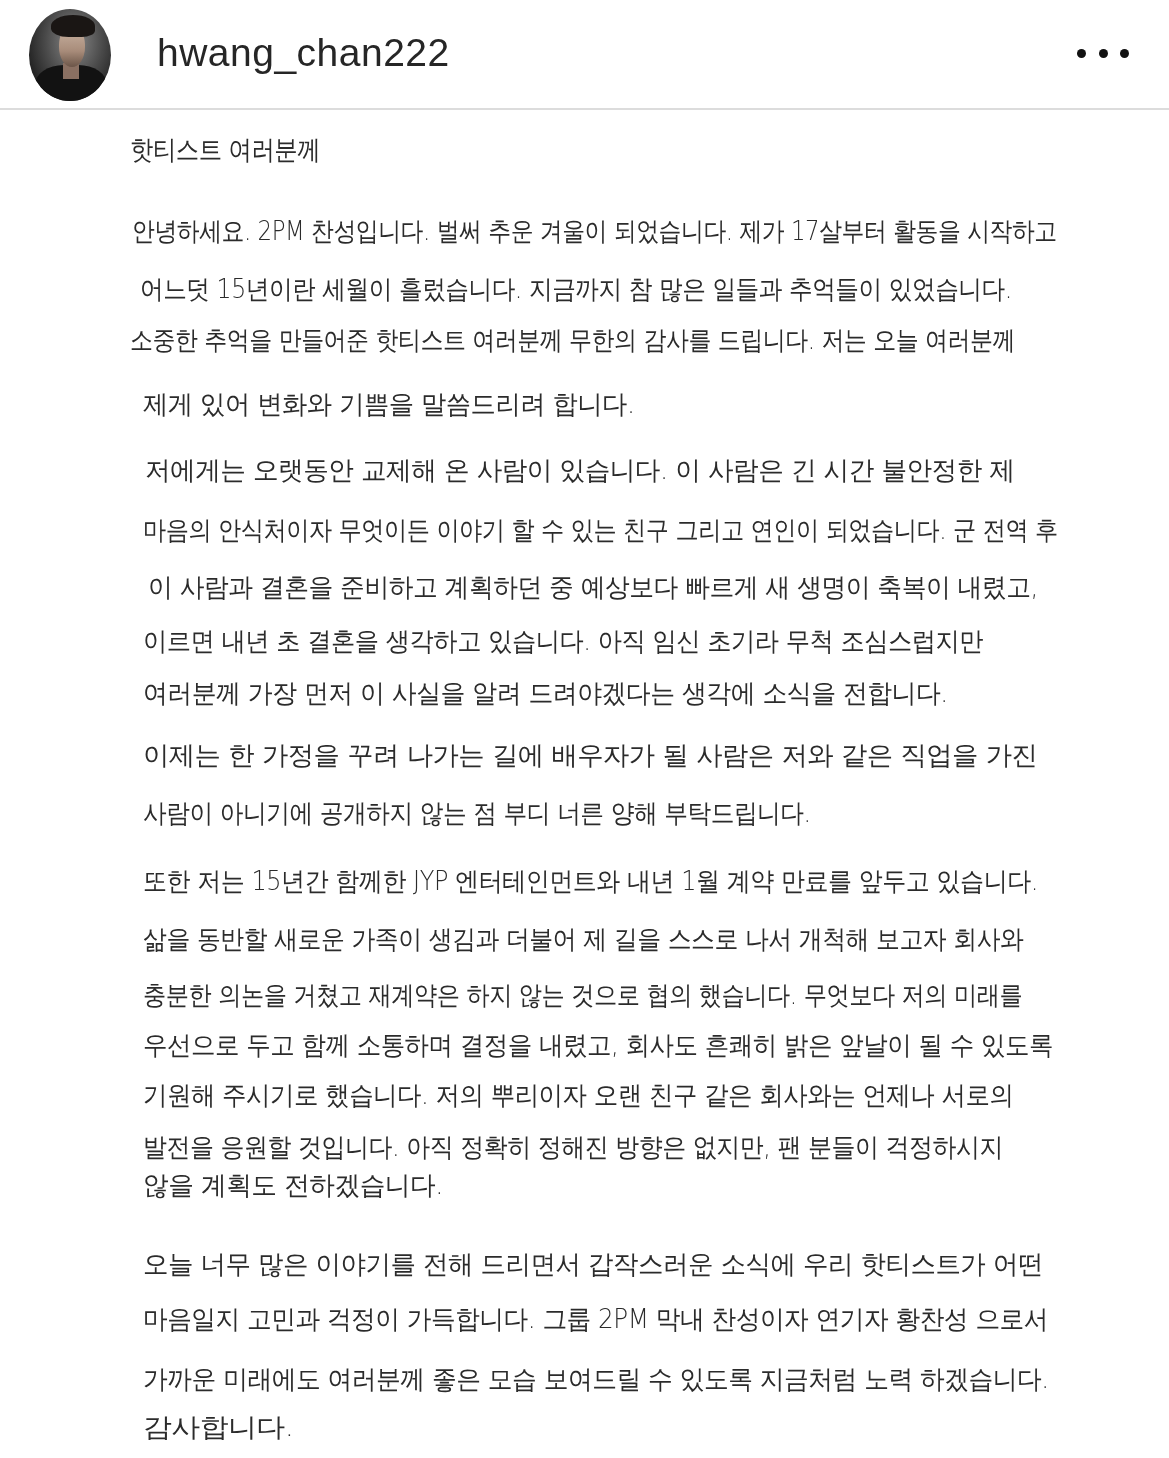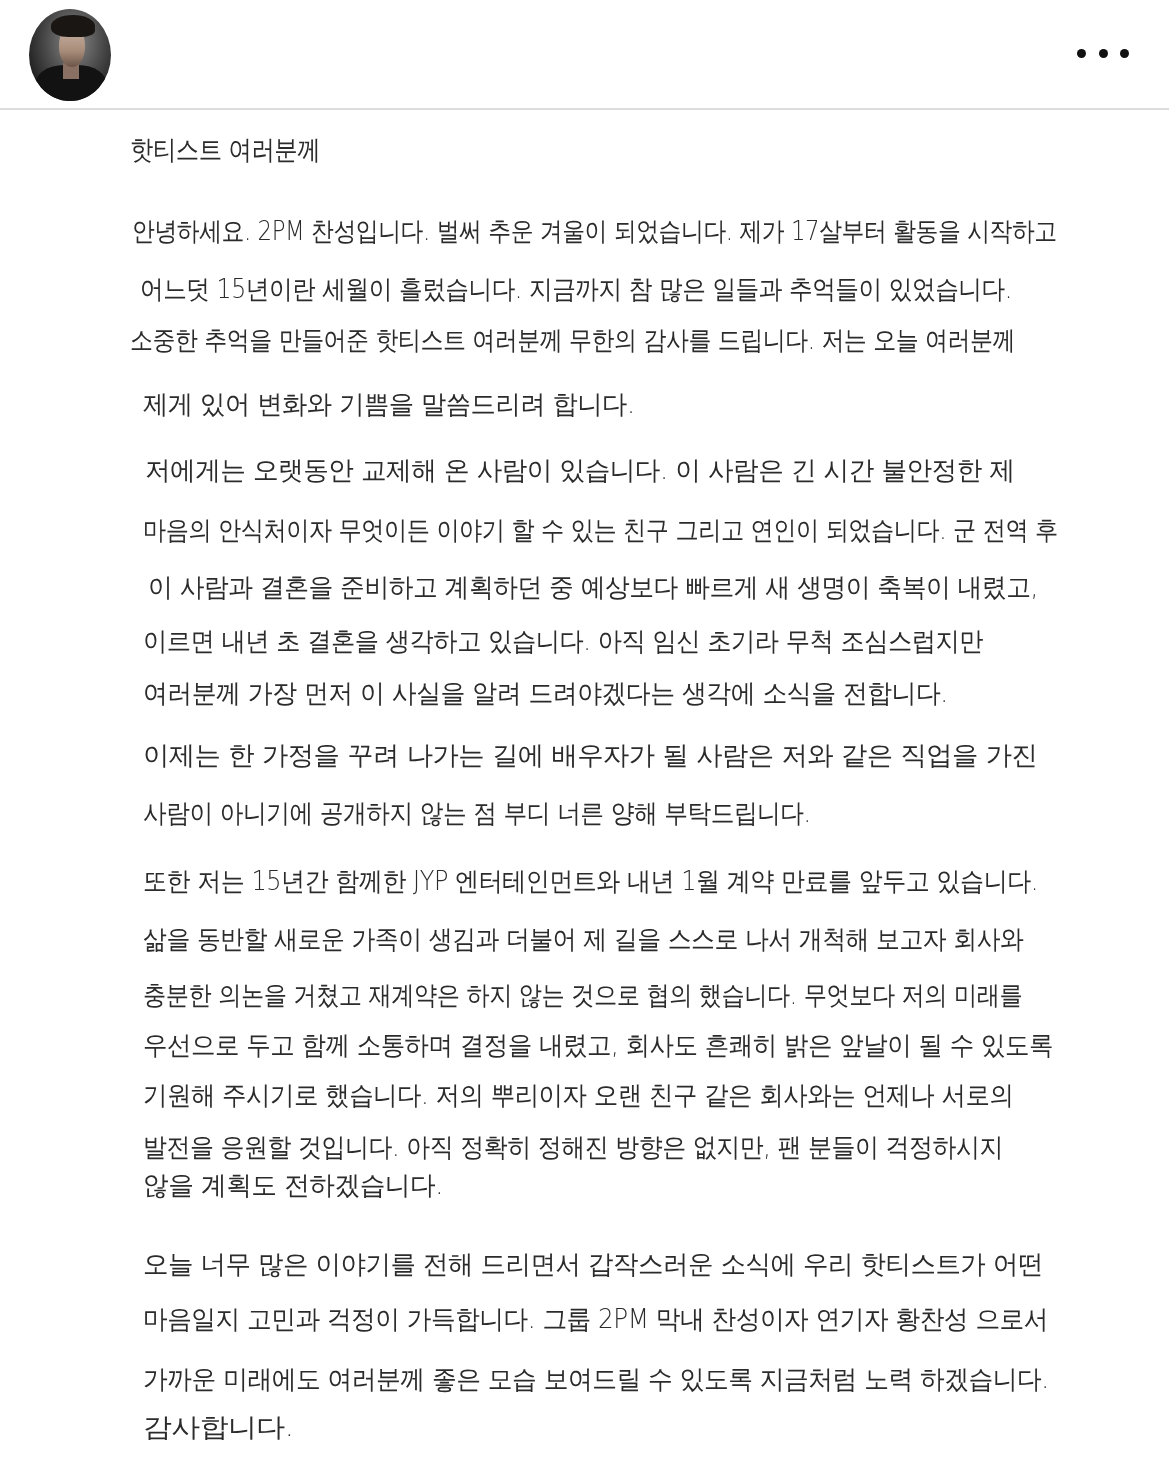--- a/index.html
+++ b/index.html
@@ -120,20 +120,21 @@
 </head>
 <body>
 
 <div class="post-header">
   <div class="avatar" title="profile photo">
     <div class="body"></div>
     <div class="neck"></div>
     <div class="face"></div>
     <div class="hair"></div>
   </div>
+  <div class="username">hwang_chan222</div>
   <div class="more-button">
     <span class="dot"></span>
     <span class="dot"></span>
     <span class="dot"></span>
   </div>
 </div>
 
 <div class="letter">
   <div class="hw" style="left: 130px; top: 22px; font-size: 27px; transform: scaleX(0.864);">핫티스트 여러분께</div>
 

